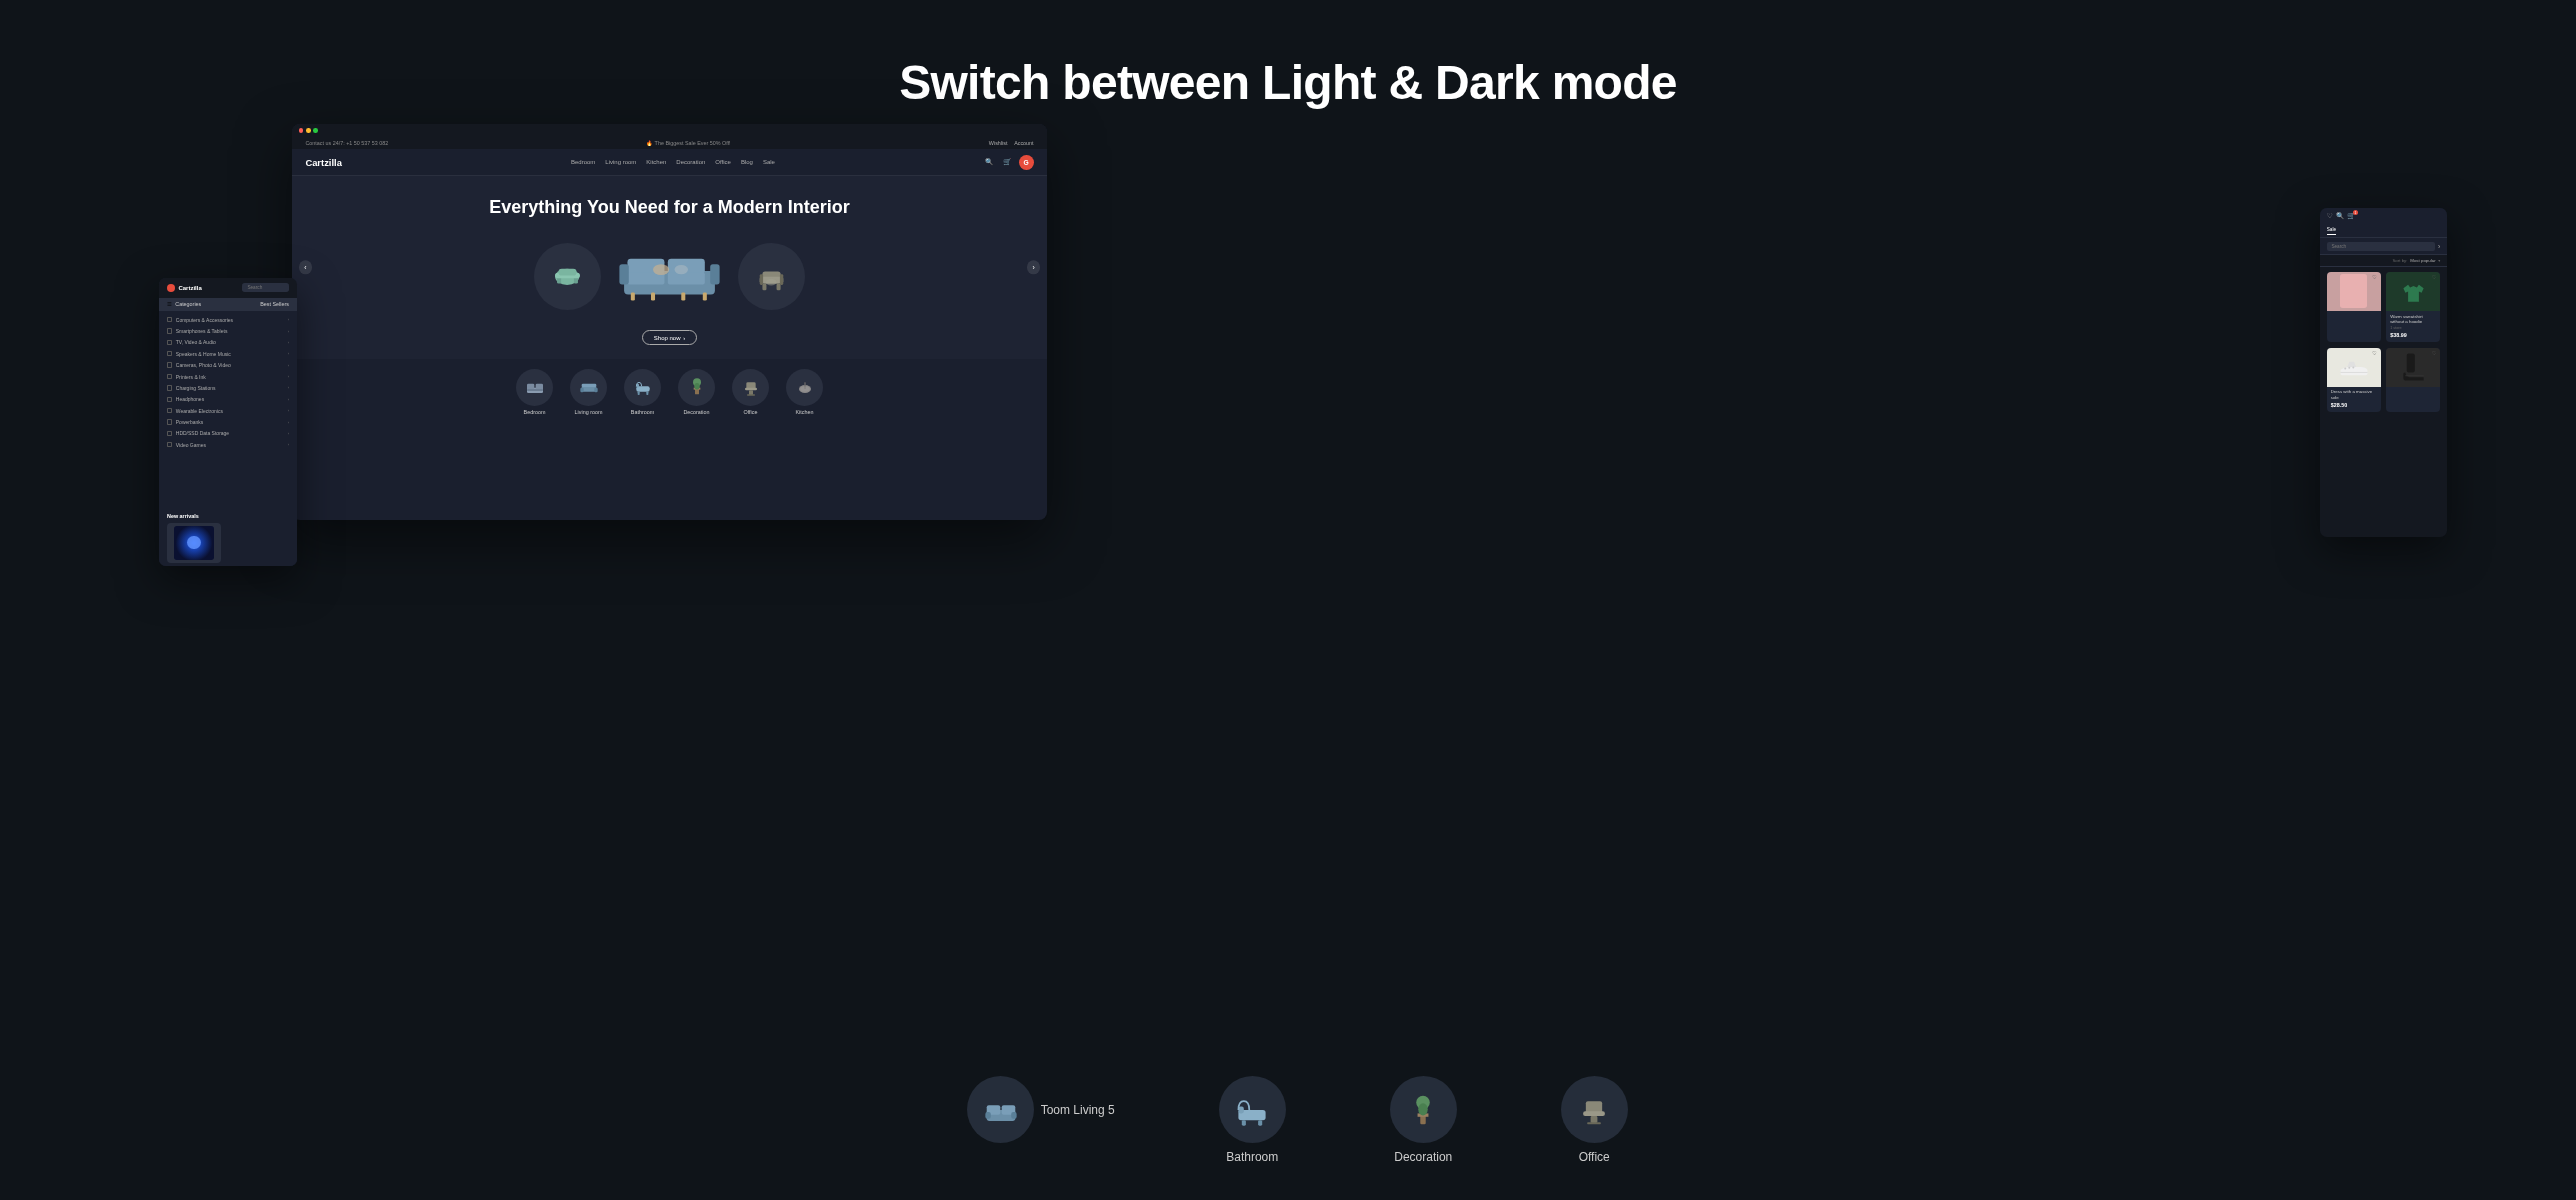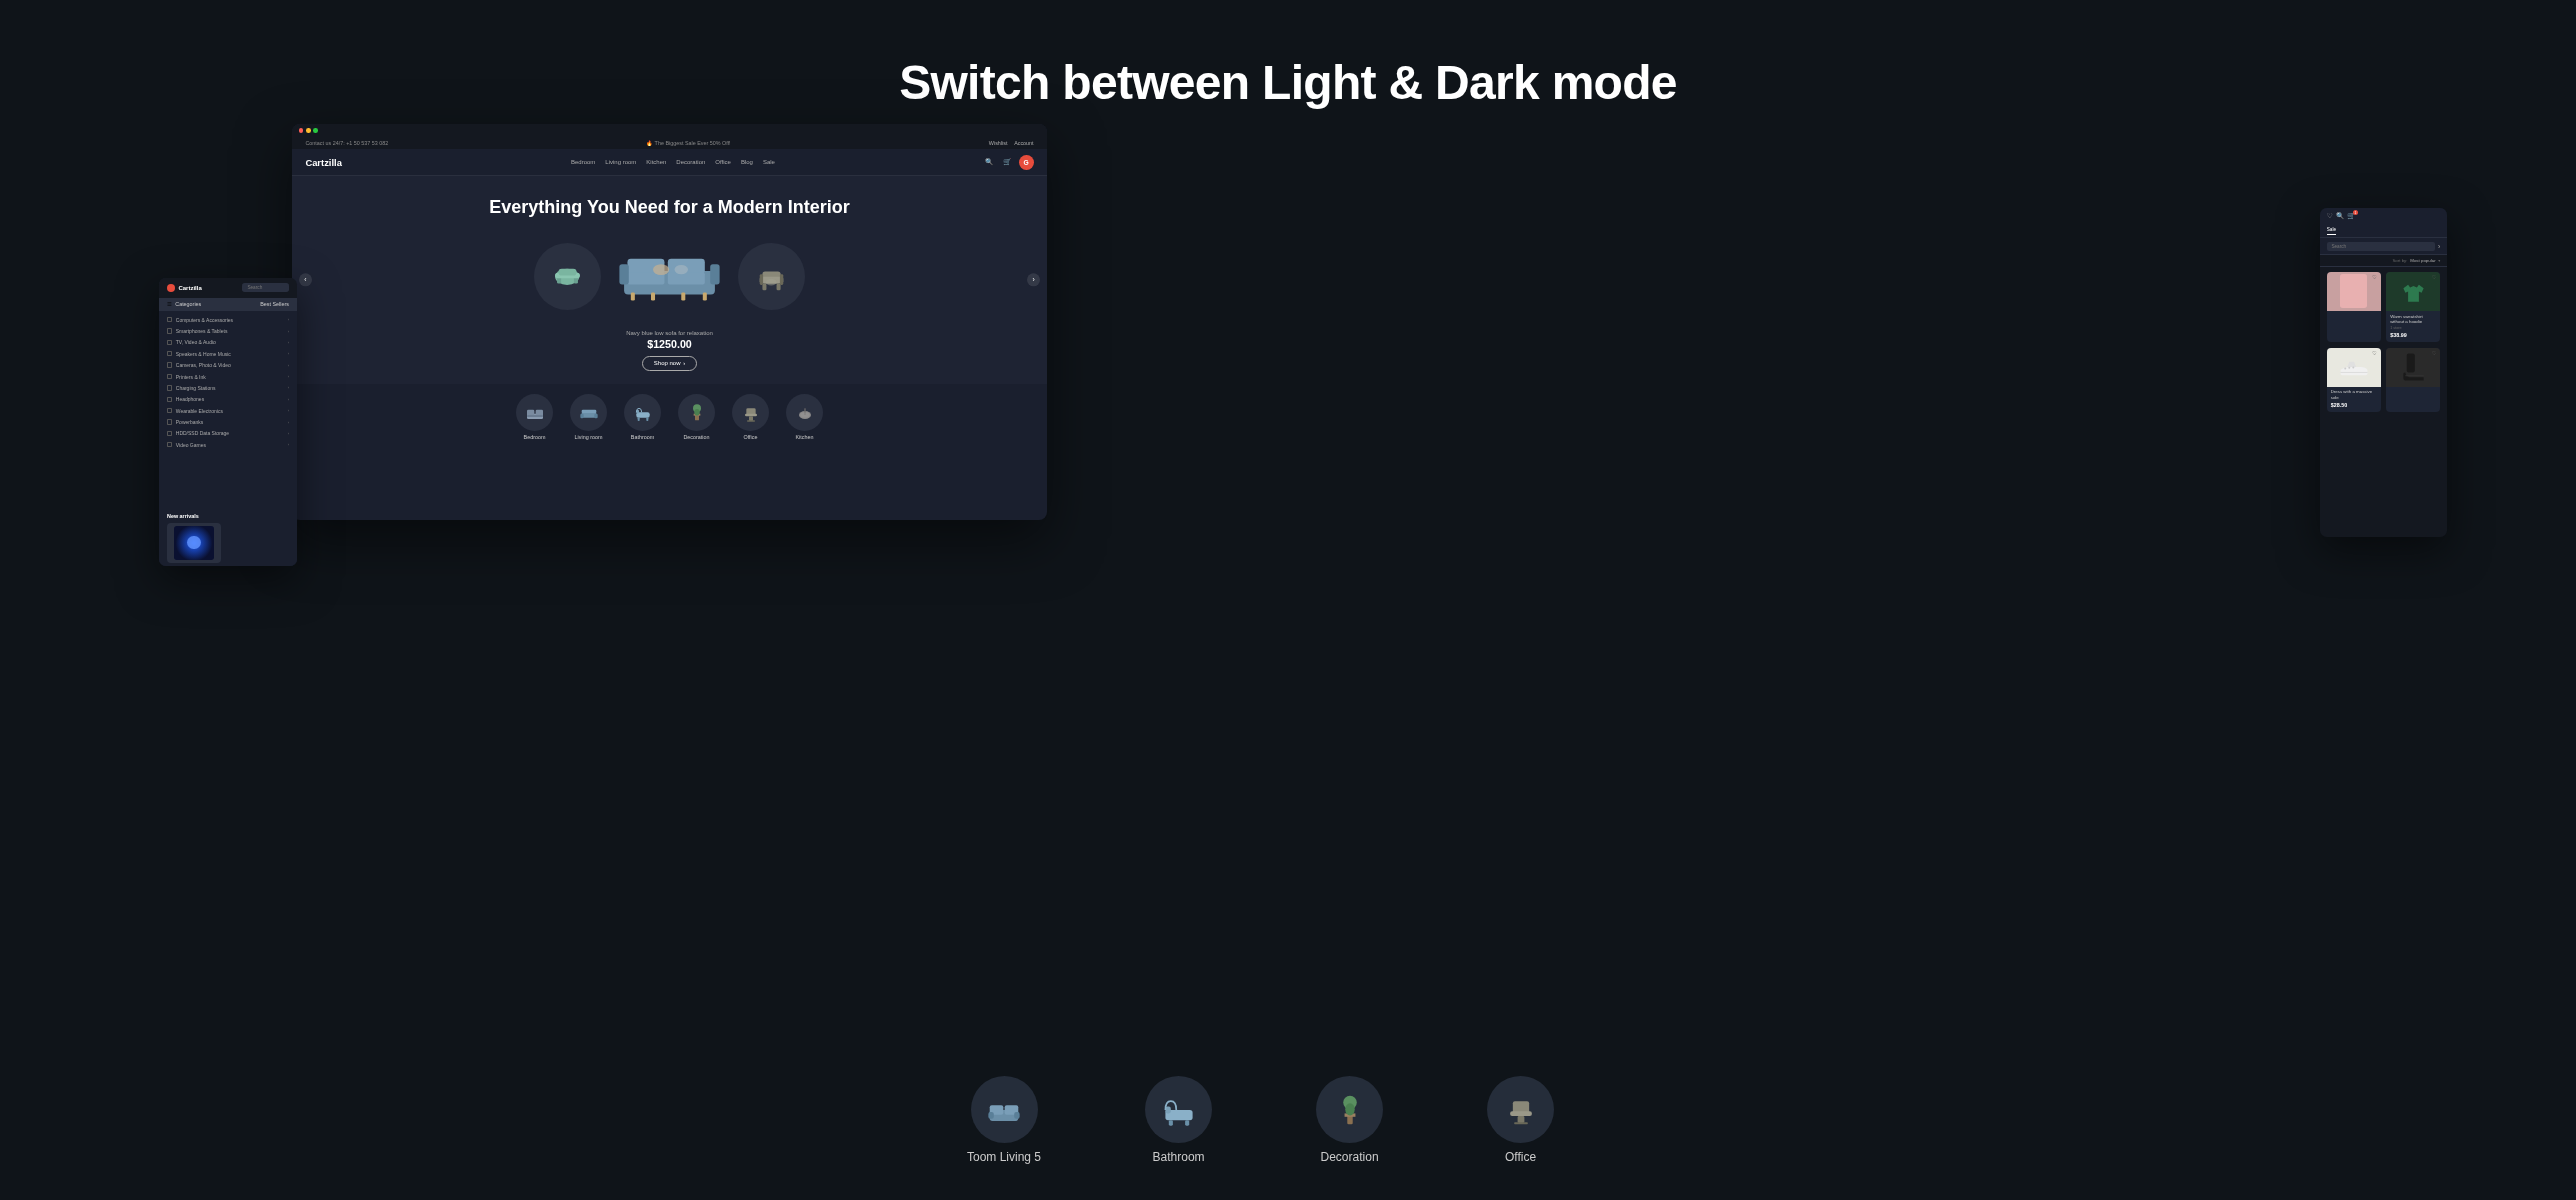--- a/index.html
+++ b/index.html
@@ -637,24 +637,20 @@
           <rect x="35" y="38" width="6" height="10" rx="2" fill="#7a7868"></rect>
           <rect x="10" y="24" width="5" height="16" rx="2" fill="#6a6858"></rect>
           <rect x="40" y="24" width="5" height="16" rx="2" fill="#6a6858"></rect>
           <ellipse cx="27" cy="36" rx="8" ry="5" fill="#a0a090" opacity="0.5"></ellipse>
         </svg>
       </div>
 
       <button class="hero-carousel-btn right">›</button>
     </div>
 
-    <div class="product-info">
-      <div class="product-name">Navy blue low sofa for relaxation</div>
-      <div class="product-price">$1250.00</div>
-    </div>
 
     <button class="shop-now-btn">
       <span>Shop now</span>
       <span>›</span>
     </button>
   </div>
 
   <div class="category-row">
     <div class="category-item">
       <div class="category-icon-circle">
@@ -925,21 +921,21 @@
           <path d="M8 33 Q8 38 14 40 L35 40 L35 45 L8 45 Q5 45 5 42 L5 35 Q5 33 8 33 Z" fill="#1a1a1a"></path>
           <path d="M8 38 L35 38" stroke="#333" stroke-width="1.5"></path>
         </svg>
         <div class="wishlist-btn">♡</div>
       </div>
     </div>
   </div>
 </div>
 
 <div style="position:absolute;bottom:37px;left:967px;display:flex;gap:104px;align-items:flex-start;">
-  <div style="display:flex;flex-direction:column;align-items:center;gap:6.7px;">
+  <div style="display:flex;flex-direction:row;align-items:center;gap:6.7px;">
     <div style="width:67px;height:67px;border-radius:50%;background:#252d3a;display:flex;align-items:center;justify-content:center;">
       <svg width="34" height="34" viewBox="0 0 50 50">
           <rect x="4" y="25" width="42" height="16" rx="4" fill="#6b8fa8"></rect>
           <rect x="4" y="18" width="20" height="14" rx="3" fill="#7a9eb8"></rect>
           <rect x="26" y="18" width="20" height="14" rx="3" fill="#7a9eb8"></rect>
           <rect x="2" y="28" width="8" height="10" rx="3" fill="#5a7f98"></rect>
           <rect x="40" y="28" width="8" height="10" rx="3" fill="#5a7f98"></rect>
         </svg>
     </div>
     <span style="color:#ccc;font-size:12px;text-align:center;">Toom Living 5</span>

